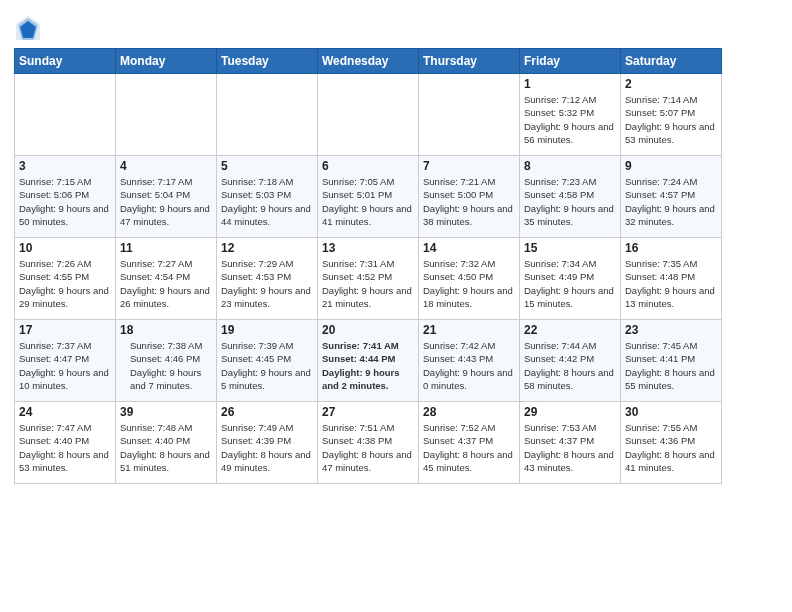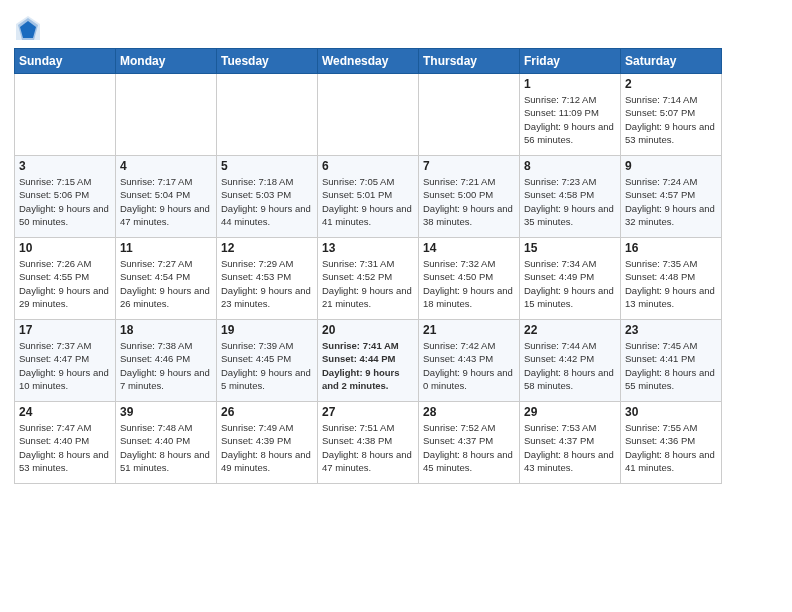--- a/index.html
+++ b/index.html
@@ -139,21 +139,21 @@
     <tbody id="calendar-body">
     <tr>
           <td class="empty-cell"></td>
           <td class="empty-cell"></td>
           <td class="empty-cell"></td>
           <td class="empty-cell"></td>
           <td class="empty-cell"></td>
           <td>
             <span class="day-number">1</span>
             <div class="day-info" style="white-space: pre-line;">Sunrise: 7:12 AM
-Sunset: 11:09 PM
+Sunset: 5:32 PM
 Daylight: 9 hours and 56 minutes.</div>
           </td>
           <td>
             <span class="day-number">2</span>
             <div class="day-info" style="white-space: pre-line;">Sunrise: 7:14 AM
 Sunset: 5:07 PM
 Daylight: 9 hours and 53 minutes.</div>
           </td>
         </tr>
         <tr>
@@ -246,21 +246,21 @@
         </tr>
         <tr>
           <td>
             <span class="day-number">17</span>
             <div class="day-info" style="white-space: pre-line;">Sunrise: 7:37 AM
 Sunset: 4:47 PM
 Daylight: 9 hours and 10 minutes.</div>
           </td>
           <td>
             <span class="day-number">18</span>
-            <div class="day-info" style="white-space: pre-line;">Sunrise: 7:38 AM
+            <div class="day-info" style="white-space: pre-line; margin-left: 10px;">Sunrise: 7:38 AM
 Sunset: 4:46 PM
 Daylight: 9 hours and 7 minutes.</div>
           </td>
           <td>
             <span class="day-number">19</span>
             <div class="day-info" style="white-space: pre-line;">Sunrise: 7:39 AM
 Sunset: 4:45 PM
 Daylight: 9 hours and 5 minutes.</div>
           </td>
           <td>

